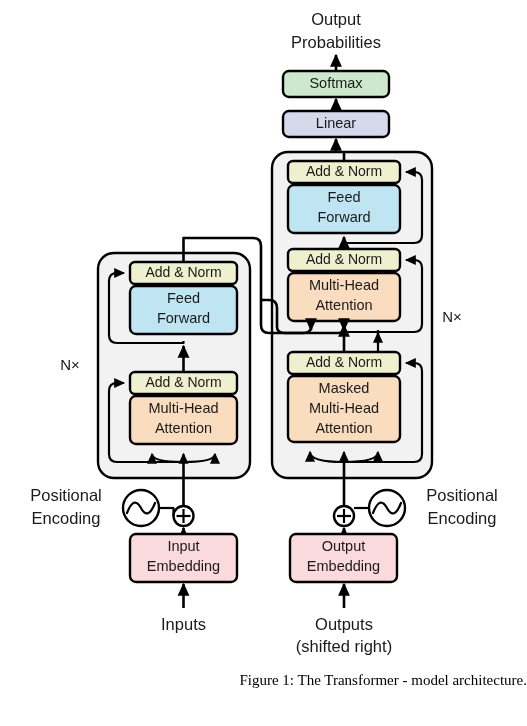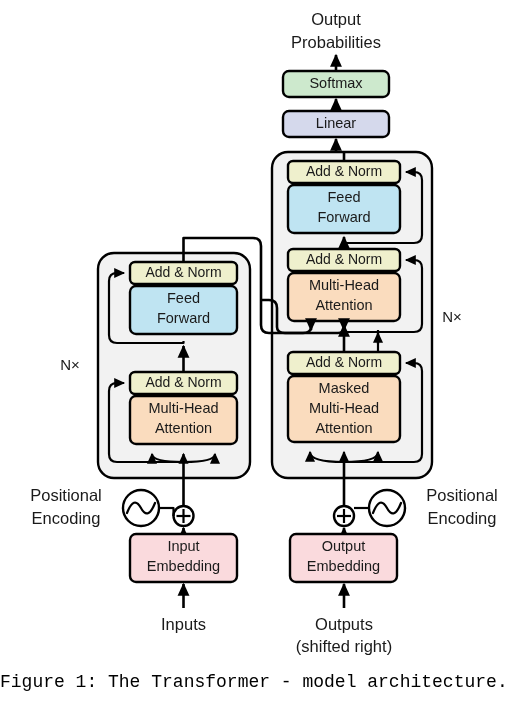--- a/index.html
+++ b/index.html
@@ -86,23 +86,23 @@
     font-size: 15px;
     fill: #1a1a1a;
     text-anchor: middle;
     dominant-baseline: middle;
   }
   .caption {
     position: absolute;
     left: 0;
     top: 672px;
     width: 527px;
-    text-align: left;
-    font-family: Liberation Mono, monospace;
-    font-size: 18px;
+    text-align: right;
+    font-family: Liberation Serif, serif;
+    font-size: 15px;
     color: #000000;
   }
 </style>
 </head>
 <body>
 
 <div id="figure-root">
 
   <svg id="diagram" viewBox="0 0 527 726">
     <defs>

